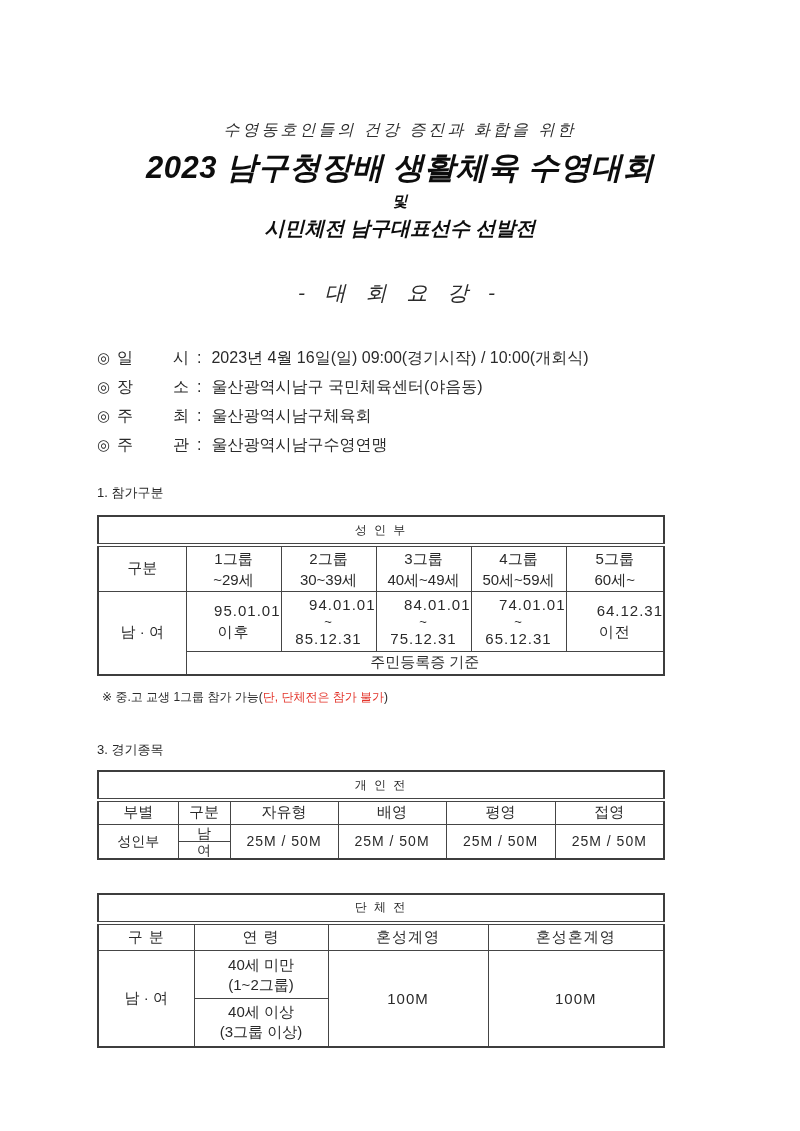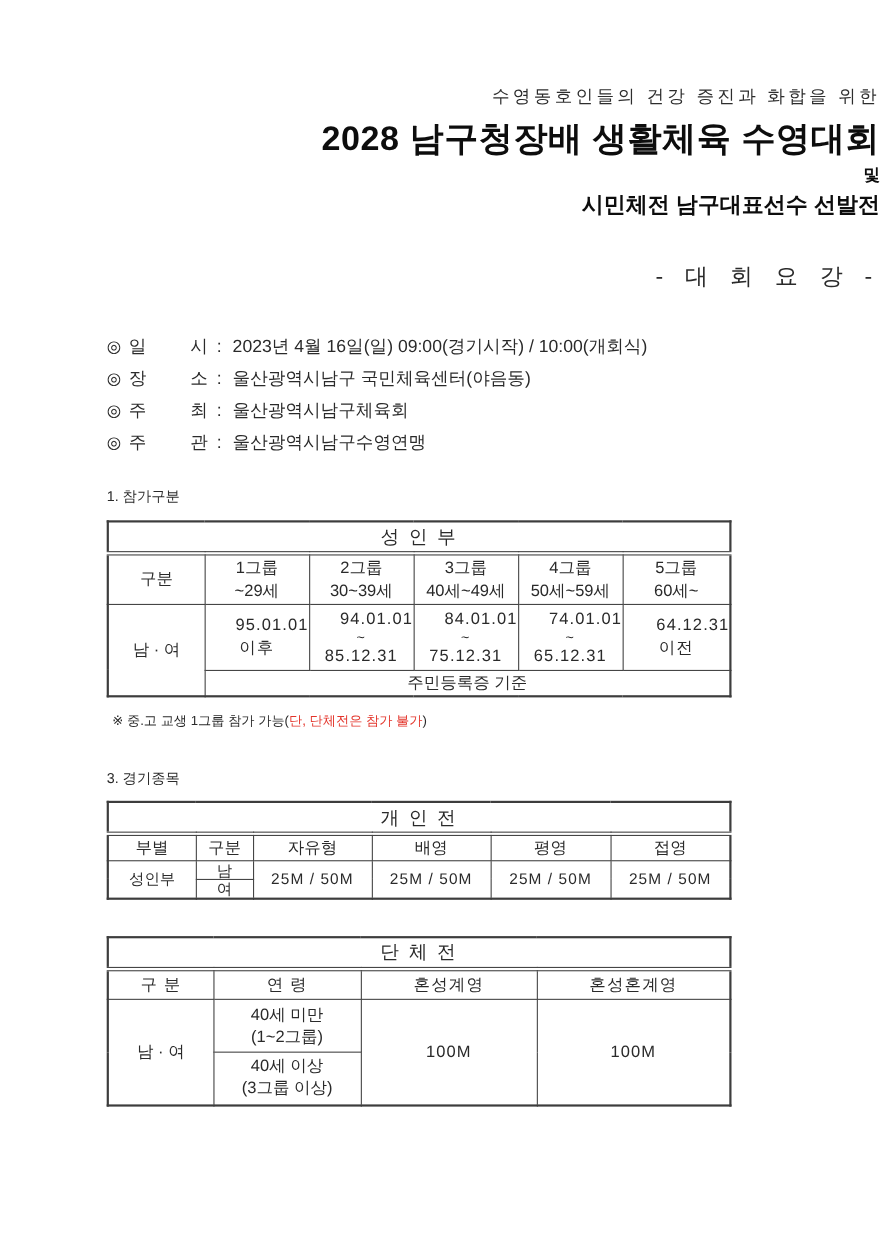--- a/index.html
+++ b/index.html
@@ -7,21 +7,21 @@
   .page {
     position: relative;
     width: 800px;
     height: 1131px;
     background: #ffffff;
     font-family: "Liberation Sans", "DejaVu Sans", sans-serif;
     color: #222222;
     overflow: hidden;
   }
   
-  .header { padding-top: 78px; text-align: right; }
+  .header { padding-top: 120px; text-align: center; font-style: italic; }
   .subtitle {
     font-size: 16px;
     letter-spacing: 3px;
     color: #2d2d2d;
   }
   .main-title {
     margin-top: 6px;
     font-size: 31px;
     font-weight: bold;
     letter-spacing: 0.5px;
@@ -81,21 +81,21 @@
   td {
     border: 1px solid #454545;
     text-align: center;
     vertical-align: middle;
     padding: 0;
     overflow: hidden;
   }
   table { border: 2px solid #3d3d3d; }
   .title-cell {
     height: 29px;
-    font-size: 17px;
+    font-size: 12px;
     letter-spacing: 2px;
     border-bottom: 4px double #454545;
     text-align: center;
   }
   .t1 { margin-top: 13px; }
   .t1 .group-row td { height: 46px; }
   .t1 .group-line { line-height: 21px; }
   .t1 .birth-row td { height: 60px; }
   .b-line1 { line-height: 21px; text-align: right; }
   .b-tilde { line-height: 13px; font-size: 13px; }
@@ -117,21 +117,21 @@
   .t3 .age-line { line-height: 20px; }
   .red { }
 </style>
 </head>
 <body>
 
 <div class="page">
 
   <div class="header">
     <div class="subtitle">수영동호인들의 건강 증진과 화합을 위한</div>
-    <div class="main-title">2028 남구청장배 생활체육 수영대회</div>
+    <div class="main-title">2023 남구청장배 생활체육 수영대회</div>
     <div class="conjunction">및</div>
     <div class="subtitle2">시민체전 남구대표선수 선발전</div>
     <div class="outline-heading">- 대 회 요 강 -</div>
   </div>
 
   <div class="info-list">
     <div class="info-row">
       <span class="info-marker">◎</span><span class="info-label">일 시</span><span class="info-colon">:</span><span class="info-value">2023년 4월 16일(일) 09:00(경기시작) / 10:00(개회식)</span>
     </div>
     <div class="info-row">

